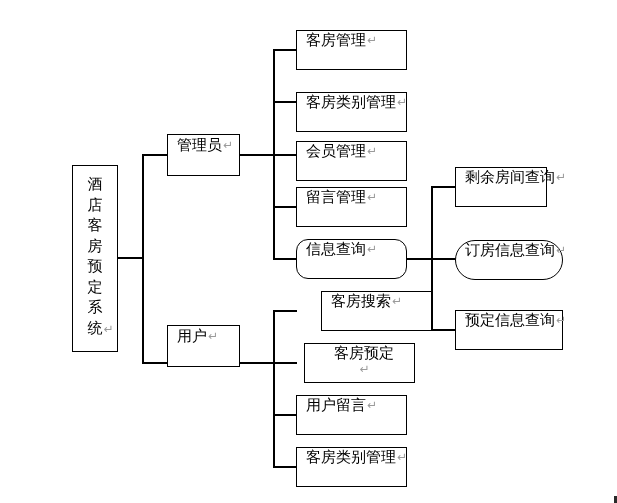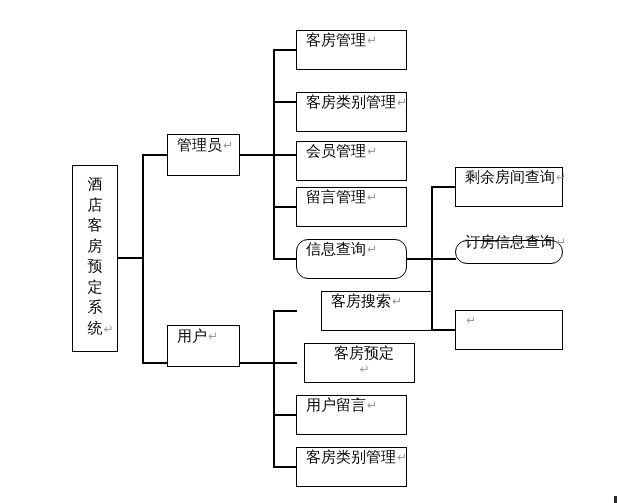--- a/index.html
+++ b/index.html
@@ -138,25 +138,26 @@
       <span class="ret">↵</span>
     </div>
     <div class="node" style="left: 296px; top: 395px; width: 111px; height: 40px;">
       <span class="label">用户留言</span>
       <span class="ret">↵</span>
     </div>
     <div class="node" style="left: 296px; top: 447px; width: 111px; height: 40px;">
       <span class="label">客房类别管理</span>
       <span class="ret">↵</span>
     </div>
-    <div class="node" style="left: 455px; top: 167px; width: 108px; height: 40px;">
+    <div class="node" style="left: 455px; top: 167px; width: 92px; height: 40px;">
       <span class="label">剩余房间查询</span>
       <span class="ret">↵</span>
     </div>
-    <div class="node" style="left: 455px; top: 240px; width: 108px; height: 24px; border-radius: 20px;">
+    <div class="node" style="left: 455px; top: 240px; width: 108px; height: 40px; border-radius: 20px;">
       <span class="label">订房信息查询</span>
       <span class="ret">↵</span>
     </div>
     <div class="node" style="left: 455px; top: 310px; width: 108px; height: 40px;">
+      <span class="label">预定信息查询</span>
       <span class="ret">↵</span>
     </div>
     <div class="corner-artifact" style="left: 614px; top: 496px; width: 3px; height: 7px;"></div>
   </div>
 
 </body></html>

